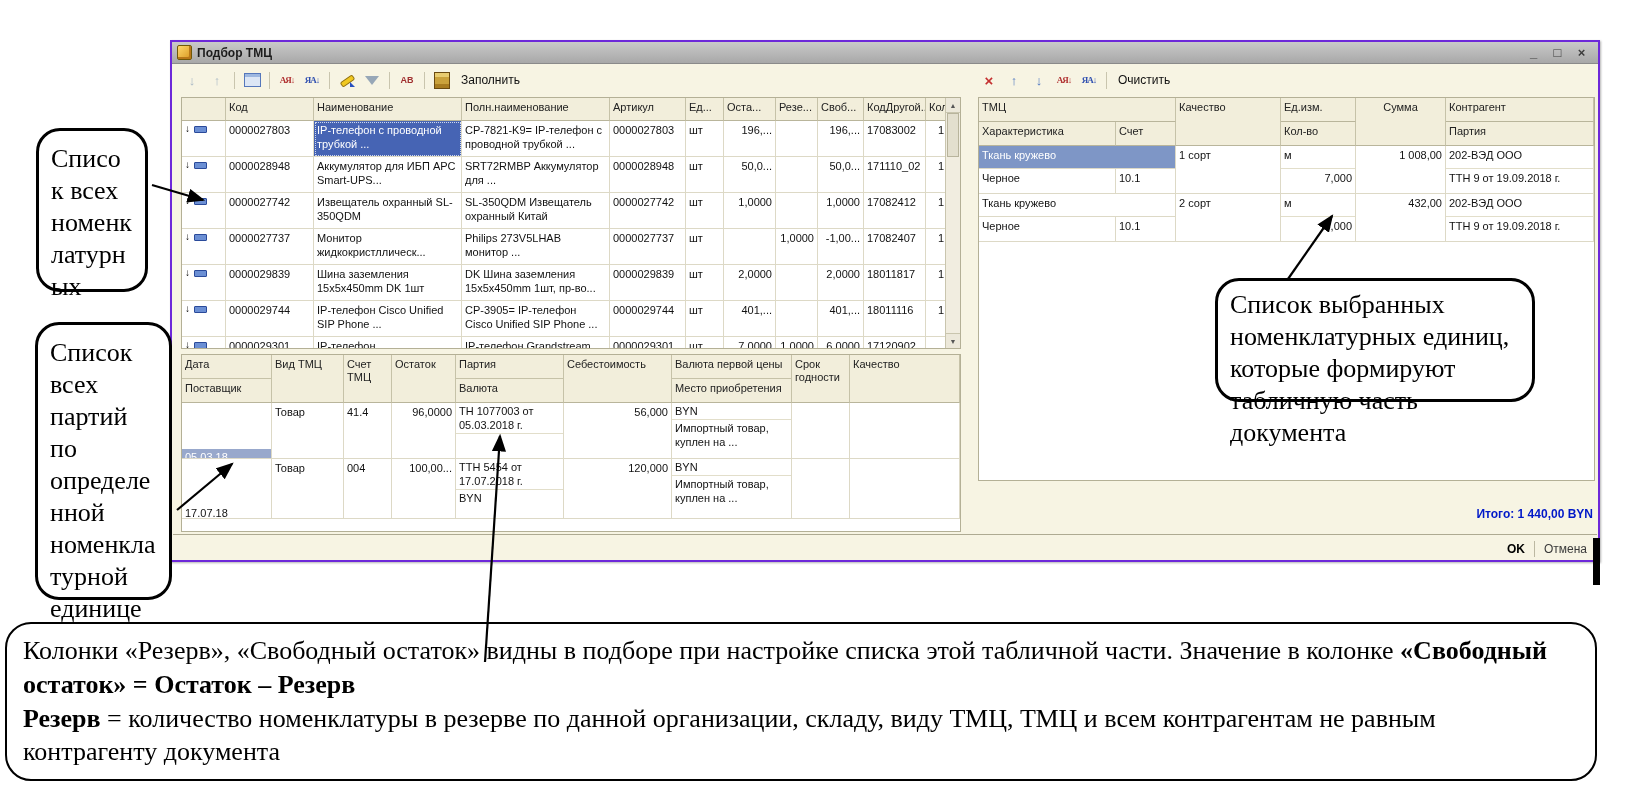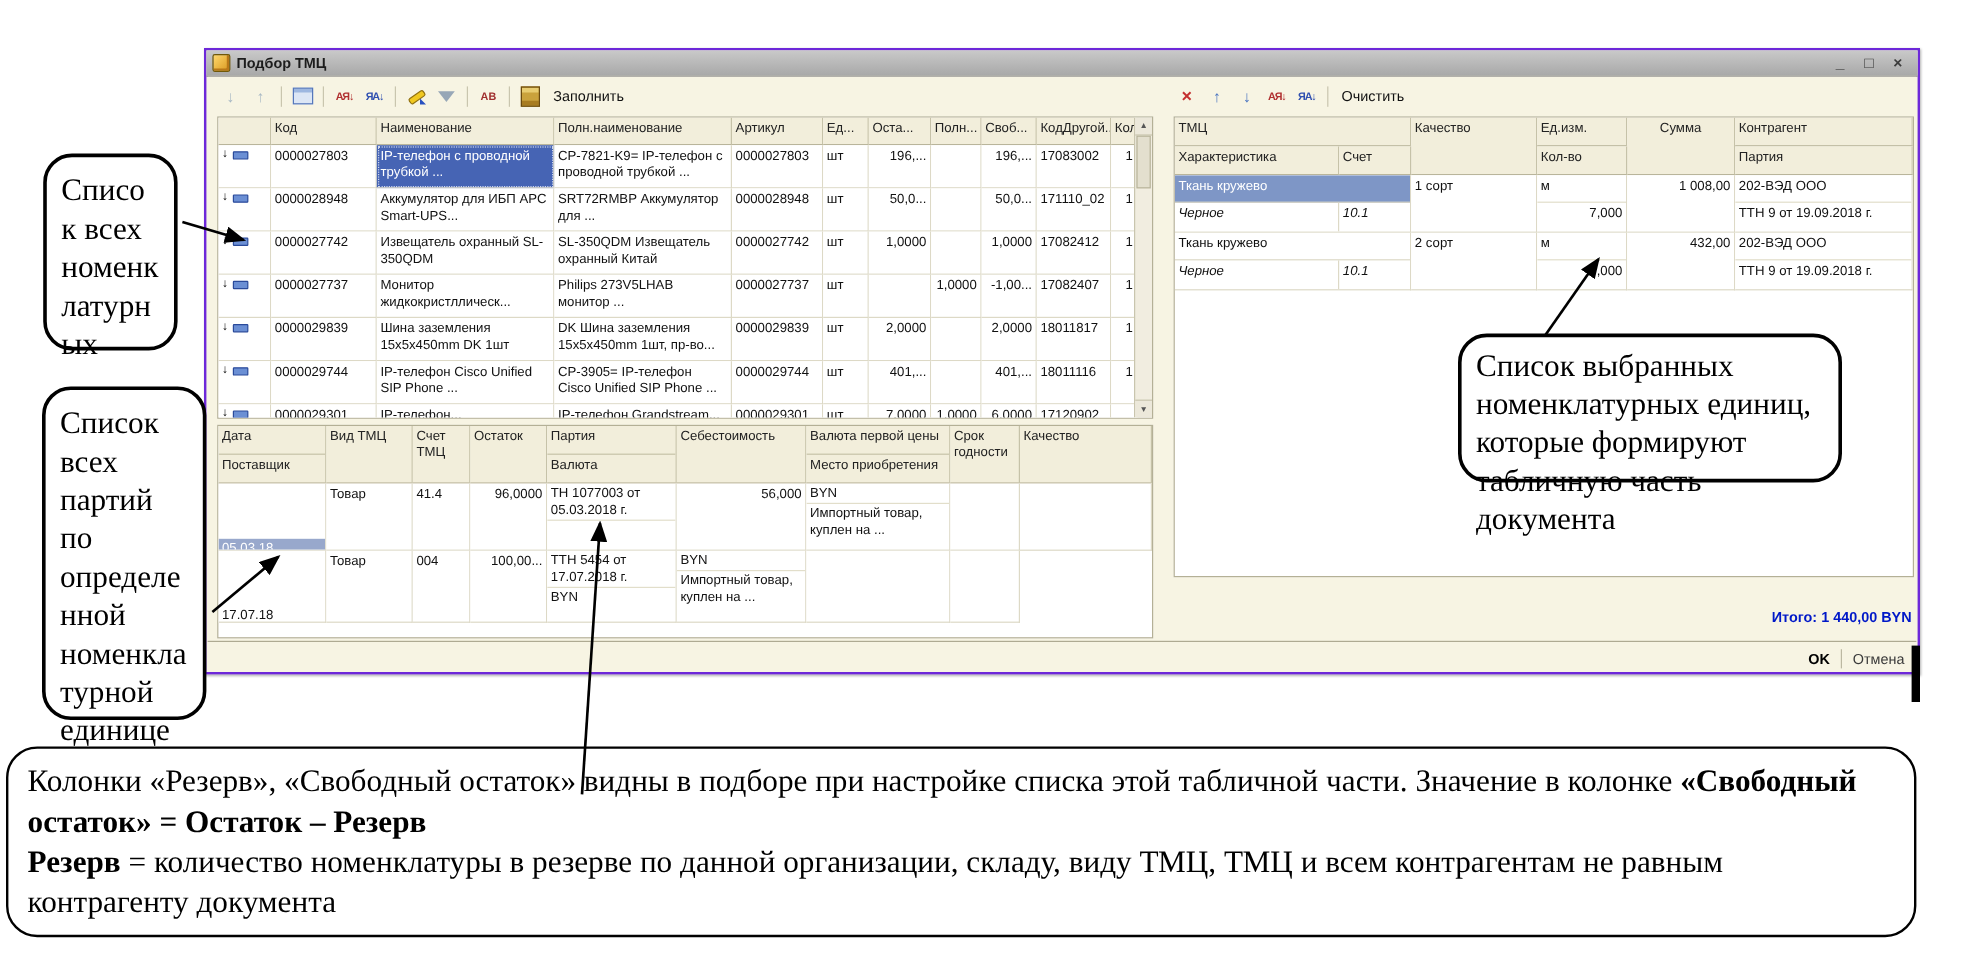--- a/index.html
+++ b/index.html
@@ -20,21 +20,21 @@
   .wbtn{width:15px;text-align:center;font-size:13px;font-weight:bold;color:#3c3c3c;line-height:18px;}
   .client{position:absolute;top:22px;left:1px;right:1px;bottom:1px;background:#f7f4e3;}
 
   
   .tb{position:absolute;top:3px;height:26px;display:flex;align-items:center;gap:3px;}
   .tbi{width:22px;height:20px;display:flex;align-items:center;justify-content:center;
        font-size:13px;line-height:1;}
   .tbi.dis{color:#a8b8c4;}
   .tbi.blue{color:#4a74c0;font-weight:bold;}
   .tbi.red{color:#c43030;font-weight:bold;font-size:15px;}
-  .sortg{font-size:9px;font-weight:bold;letter-spacing:-1px;}
+  .sortg{font-size:9px;font-weight:bold;letter-spacing:-1px;font-family:Liberation Serif, serif;}
   .sortg.asc{color:#b03030;} .sortg.desc{color:#3050b0;}
   .tsep{width:1px;height:17px;background:#c9c5ae;margin:0 3px;}
   .tbtn{font-size:12px;color:#101010;padding:0 5px;}
   .hier-i{width:15px;height:12px;border:1px solid #5577bb;background:#dce6f5;
        box-shadow:inset 0 3px 0 #9db7e0;}
   .wrench-i{width:16px;height:14px;position:relative;}
   .wrench-i::before{content:"";position:absolute;left:1px;top:5px;width:13px;height:4px;
        background:#f0c820;border:1px solid #907010;transform:rotate(-35deg);border-radius:2px;}
   .wrench-i::after{content:"";position:absolute;right:0;bottom:0;width:0;height:0;
        border-left:5px solid transparent;border-top:5px solid #2850c0;transform:rotate(180deg);}
@@ -76,21 +76,21 @@
   .s1{border-bottom:1px solid #e2deca;padding:1px 3px;}
   .s2{flex:1;padding:1px 3px;}
   .bdate{height:16px;padding:1px 3px;box-sizing:border-box;margin-top:46px;}
 
   
   .rt{display:grid;grid-template-columns:137px 60px 105px 75px 90px 1fr;
       grid-template-rows:24px 24px 48px 48px;width:615px;}
   .sp2c{grid-column:span 2;}
   .rtmc{display:flex;flex-direction:column;padding:0;}
   .rtmc .l1{height:23px;border-bottom:1px solid #ddd9c6;padding:2px 3px;box-sizing:border-box;}
-  .rtmc .l2{flex:1;display:flex;font-style:italic;}
+  .rtmc .l2{flex:1;display:flex;}
   .rtmc .char{width:137px;border-right:1px solid #ddd9c6;padding:2px 3px;box-sizing:border-box;}
   .rtmc .acct{flex:1;padding:2px 3px;}
   .two{display:flex;flex-direction:column;padding:0;}
   .two .t1{height:23px;border-bottom:1px solid #e2deca;padding:2px 3px;box-sizing:border-box;}
   .two .t2{flex:1;padding:2px 3px;}
 
   .total{position:absolute;left:805px;top:443px;width:615px;text-align:right;
        font-size:12px;font-weight:bold;color:#0018c8;padding-right:3px;}
   .footer{position:absolute;left:0;right:0;top:470px;height:28px;border-top:1px solid #aeaa92;
        display:flex;align-items:center;justify-content:flex-end;gap:9px;padding-right:10px;font-size:12px;}
@@ -169,21 +169,21 @@
 
     <div class="tblbox" style="left:8px;top:33px;width:780px;height:252px;">
       <div class="mt-grid">
         <div class="h"></div>
         <div class="h">Код</div>
         <div class="h">Наименование</div>
         <div class="h">Полн.наименование</div>
         <div class="h">Артикул</div>
         <div class="h">Ед...</div>
         <div class="h">Оста...</div>
-        <div class="h">Полн...</div>
+        <div class="h">Резе...</div>
         <div class="h">Своб...</div>
         <div class="h">КодДругой...</div>
         <div class="h">Кол-...</div>
 
         <div class="c ic-c">
             <span class="rarr">↓</span>
             <span class="pill"></span>
           </div>
         <div class="c">0000027803</div>
         <div class="c selmain">IP-телефон с проводной трубкой ...</div>
@@ -337,20 +337,21 @@
           <div class="bdate">17.07.18</div>
           <div style="padding:2px 3px;">Контрагент</div>
         </div>
         <div class="c">Товар</div>
         <div class="c">004</div>
         <div class="c num">100,00...</div>
         <div class="c split">
           <div class="s1">ТТН 5454 от 17.07.2018 г.</div>
           <div class="s2">BYN</div>
         </div>
+        <div class="c num">120,000</div>
         <div class="c split">
           <div class="s1">BYN</div>
           <div class="s2">Импортный товар, куплен на ...</div>
         </div>
         <div class="c"></div>
         <div class="c"></div>
       </div>
     </div>
 
     <div class="tblbox" style="left:805px;top:33px;width:617px;height:384px;">

